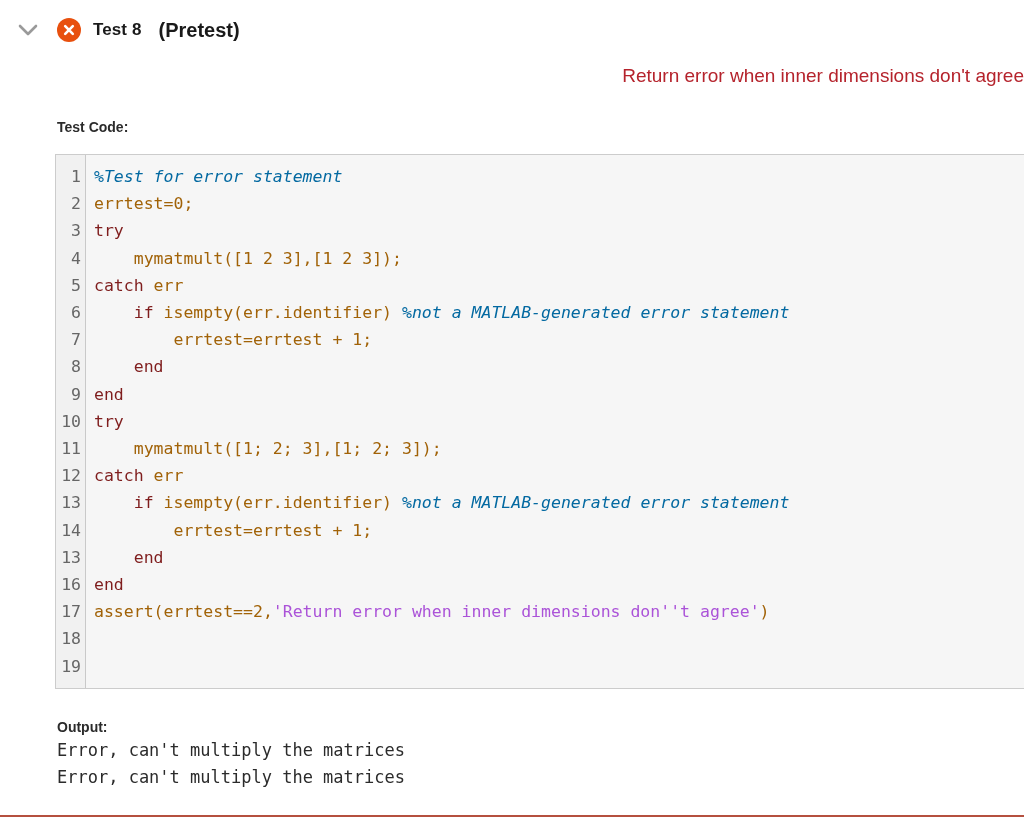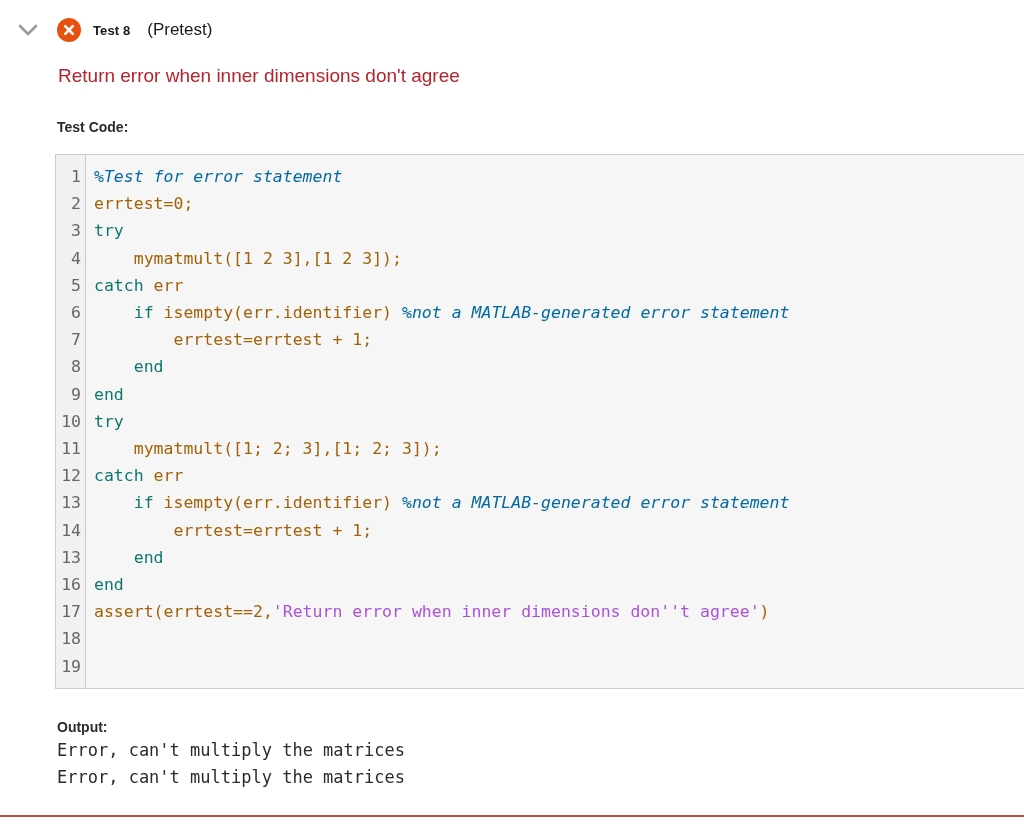--- a/index.html
+++ b/index.html
@@ -41,41 +41,42 @@
     background: #e8500e;
     flex: 0 0 auto;
     margin-left: 15px;
     display: flex;
     align-items: center;
     justify-content: center;
   }
   .status-icon svg { display: block; }
 
   .test-title {
-    font-size: 13px;
+    font-size: 17px;
     font-weight: bold;
     color: #1a1a1a;
     margin-left: 12px;
     letter-spacing: 0.1px;
     white-space: nowrap;
   }
   .test-kind {
-    font-size: 17px;
-    font-weight: normal;
+    font-size: 20px;
+    font-weight: bold;
     color: #1a1a1a;
     margin-left: 17px;
     white-space: nowrap;
   }
 
   
   .error-message {
     color: #b5232c;
     font-size: 19px;
     margin: 19px 0 0 58px;
     white-space: nowrap;
+    text-align: right;
   }
 
   
   .section-label {
     font-size: 14px;
     font-weight: bold;
     color: #2b2b2b;
     margin-left: 57px;
   }
   .label-test-code { margin-top: 32px; }
@@ -107,21 +108,21 @@
   .code-lines {
     flex: 1 1 auto;
     padding: 8px 0 8px 8px;
     overflow: hidden;
     white-space: pre;
     color: #262626;
   }
   .code-lines div { white-space: pre; min-height: 27.2px; }
 
   .tok-comment { color: #0369a1; font-style: italic; }
-  .tok-keyword { color: #0f766e; }
+  .tok-keyword { color: #7f1d1d; }
   .tok-string  { color: #ab53d8; text-align: center; }
   .tok-plain   { color: #a16207; }
 
   
   .label-output { margin-top: 30px; }
   .output-lines {
     margin: 2px 0 0 57px;
     font-family: "DejaVu Sans Mono", "Liberation Mono", monospace;
     font-size: 17px;
     line-height: 27px;

